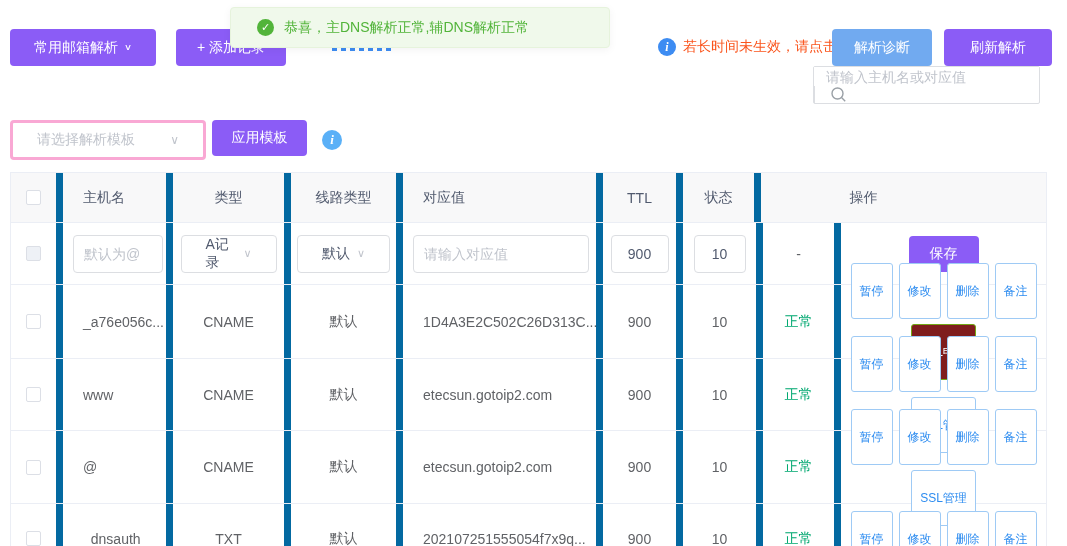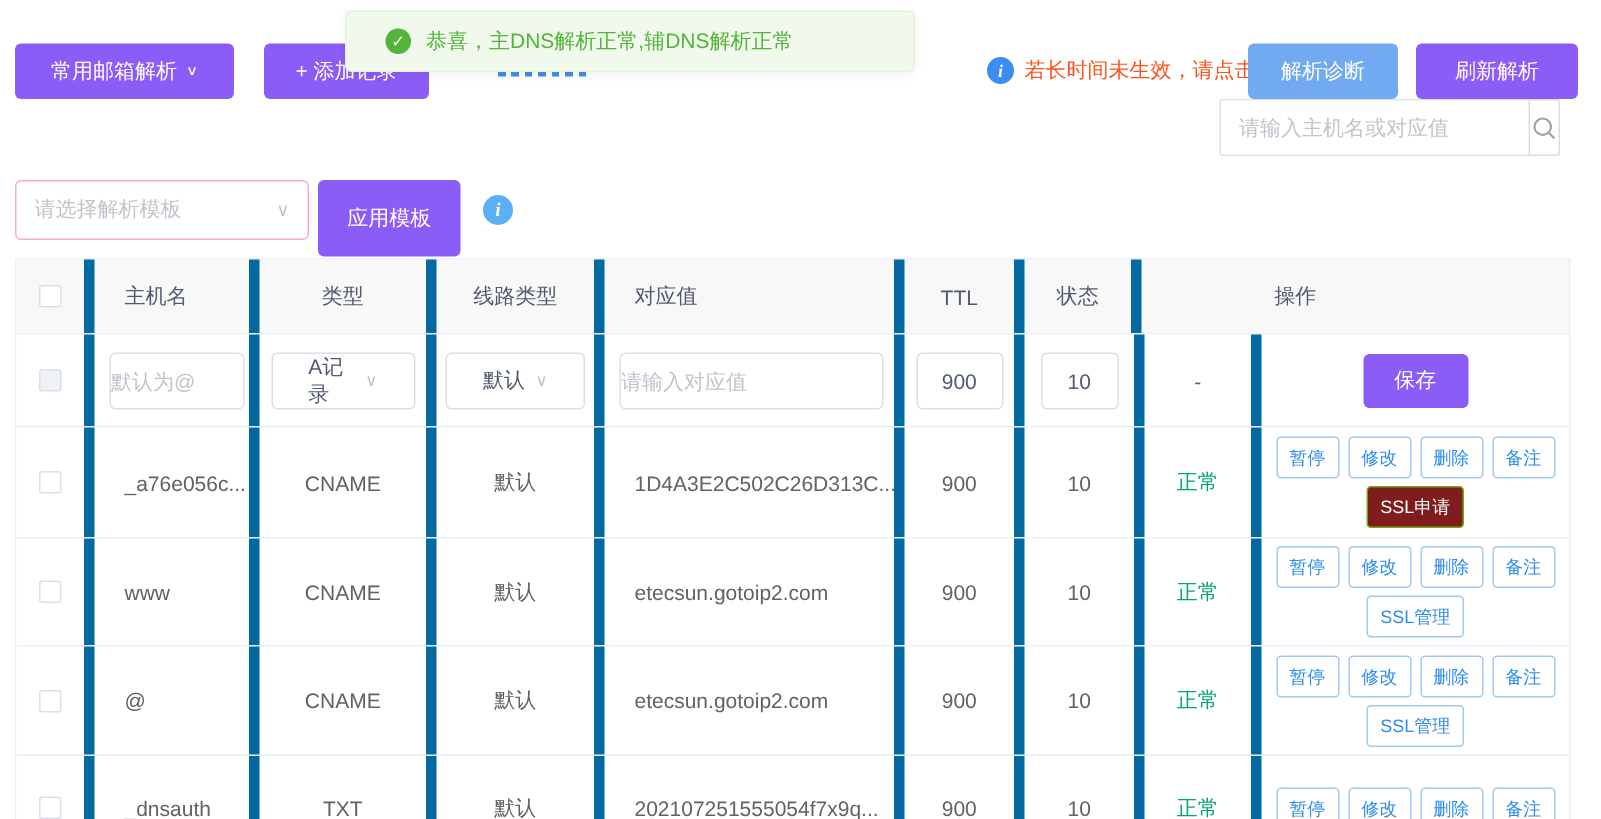--- a/index.html
+++ b/index.html
@@ -30,34 +30,34 @@
   .notice-group { position:absolute; left:658px; top:38px; display:flex; align-items:center; gap:7px; }
   .info-icon { width:18px; height:18px; border-radius:50%; background:#3d8cf2; color:#fff;
                font:italic bold 12px "Liberation Serif", serif;
                display:flex; align-items:center; justify-content:center; }
   .notice-text { color:#fa541c; font-size:14px; }
   #btn-diag    { position:absolute; left:832px; top:29px; width:100px; height:37px; }
   #btn-refresh { position:absolute; left:944px; top:29px; width:108px; height:37px; }
 
   
   .search-box { position:absolute; left:813px; top:66px; width:227px; height:38px;
-                border:1px solid #dcdee2; border-radius:2px; display:flex; background:#fff; }
+                border:1px solid #dcdee2; border-radius:2px; display:flex; background:#fff;flex-direction:column; }
   .search-box input { flex:1; border:none; outline:none; padding:0 12px; font-size:14px;
                       color:#515a6e; font-family:"Liberation Sans", sans-serif; }
   .search-box input::placeholder { color:#c0c4cc; }
   .search-icon-cell { width:47px; border-left:1px solid #dcdee2; display:flex;
                       align-items:center; justify-content:center; cursor:pointer; }
 
   
   .tpl-select { position:absolute; left:10px; top:120px; width:196px; height:40px;
-                border:1px solid #f9a8d4; border-radius:4px; display:flex; align-items:center;
-                justify-content:space-between; padding:0 12px; cursor:pointer; background:#fff; }
+                border:3px solid #f9a8d4; border-radius:4px; display:flex; align-items:center;
+                justify-content:space-between; padding:0 24px; cursor:pointer; background:#fff; }
   .tpl-placeholder { color:#c0c4cc; font-size:14px; }
   .tpl-chev { color:#c0c4cc; font-size:12px; }
-  #btn-apply { position:absolute; left:212px; top:120px; width:95px; height:51px; }
+  #btn-apply { position:absolute; left:212px; top:120px; width:95px; height:36px; }
   .info-icon2 { position:absolute; left:322px; top:130px; width:20px; height:20px; border-radius:50%;
                 background:#5ab0f7; color:#fff; font:italic bold 13px "Liberation Serif", serif;
                 display:flex; align-items:center; justify-content:center; }
 
   
   .table { position:absolute; left:10px; top:172px; width:1037px;
            border:1px solid #ebeef5; border-bottom:none; font-size:14px; color:#606266; }
   .tr { display:flex; border-bottom:1px solid #ebeef5; align-items:center; background:#fff; }
   .tr-header { background:#f8f8f9; height:50px; color:#515a6e; }
   .td { display:flex; align-items:center; justify-content:center; align-self:stretch;
@@ -68,32 +68,32 @@
   .c-line  { width:112px; } .c-value{ width:200px; } .c-ttl  { width:80px;  }
   .c-pri   { width:80px;  } .c-stat { width:78px;  } .c-ops  { width:205px; }
 
   .checkbox { width:15px; height:15px; border:1px solid #dcdfe6; border-radius:2px; background:#fff; cursor:pointer; }
   .checkbox.disabled { background:#eef1f6; cursor:not-allowed; }
 
   .tr-input { height:62px; }
   .fld { border:1px solid #dcdee2; border-radius:4px; height:38px; background:#fff;
          font-size:14px; color:#515a6e; font-family:"Liberation Sans", sans-serif; }
   .fld::placeholder { color:#c0c4cc; }
-  input.fld { outline:none; padding:0 0; }
+  input.fld { outline:none; padding:0 10px; }
   .sel { display:flex; align-items:center; justify-content:space-between; padding:0 24px; cursor:pointer; }
   .sel .chev2 { color:#c0c4cc; font-size:11px; margin-left:6px; }
   .w-host { width:90px; } .w-type { width:96px; } .w-line { width:94px; }
   .w-value{ width:176px; } .w-ttl { width:58px; text-align:center; } .w-pri { width:52px; text-align:center; }
   #btn-save { width:70px; height:36px;font-family:Liberation Serif, serif; }
 
   .row { }
   .status-ok { color:#00a870; }
   .ops-wrap { display:flex; flex-direction:column; align-items:center; gap:5px; }
   .ops-line { display:flex; gap:6px; }
-  .mini-btn { font-size:12px; padding:5px 8px; border:1px solid #9ecaf5; border-radius:3px;
+  .mini-btn { font-size:12px; padding:19px 8px; border:1px solid #9ecaf5; border-radius:3px;
               color:#2d8cf0; background:#fff; cursor:pointer; line-height:16px;
               font-family:"Liberation Sans", sans-serif; }
   .mini-btn.ssl-green { background:#7f1d1d; border-color:#74a716; color:#fff; }
 </style>
 </head>
 <body>
 
 <div class="page">
 
   <button class="btn btn-primary" id="btn-mail">

